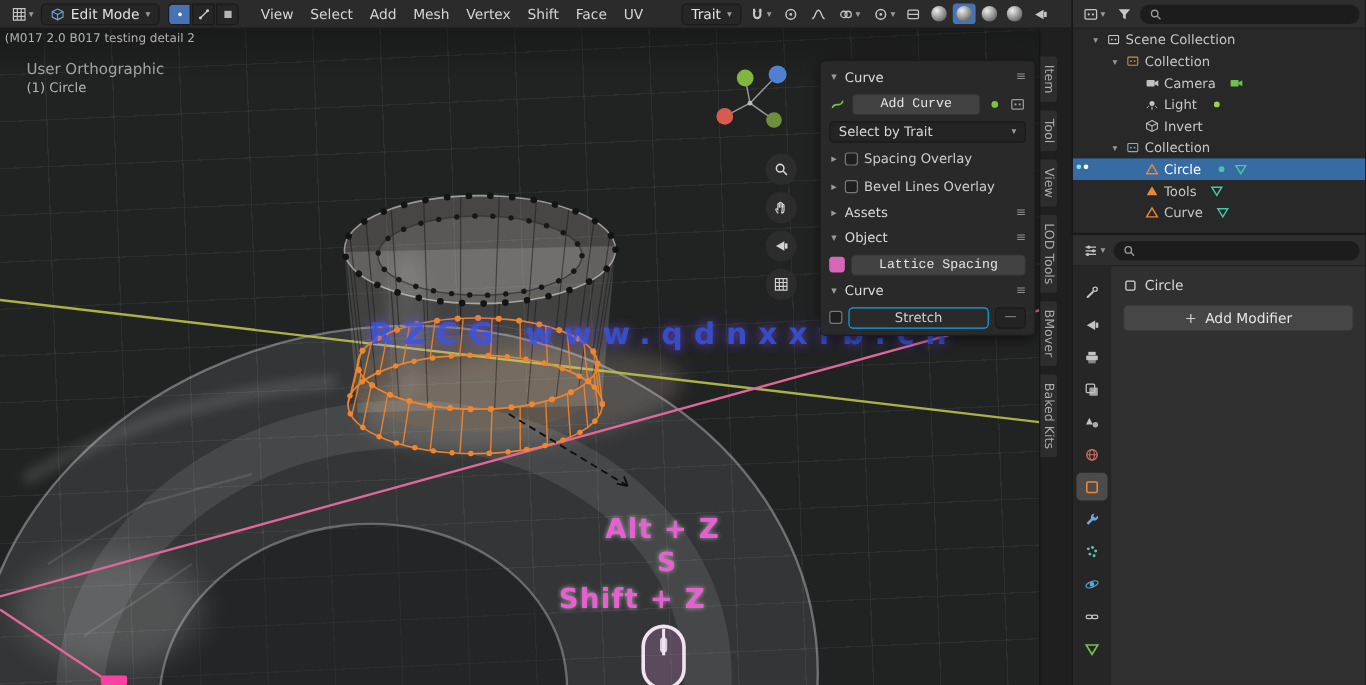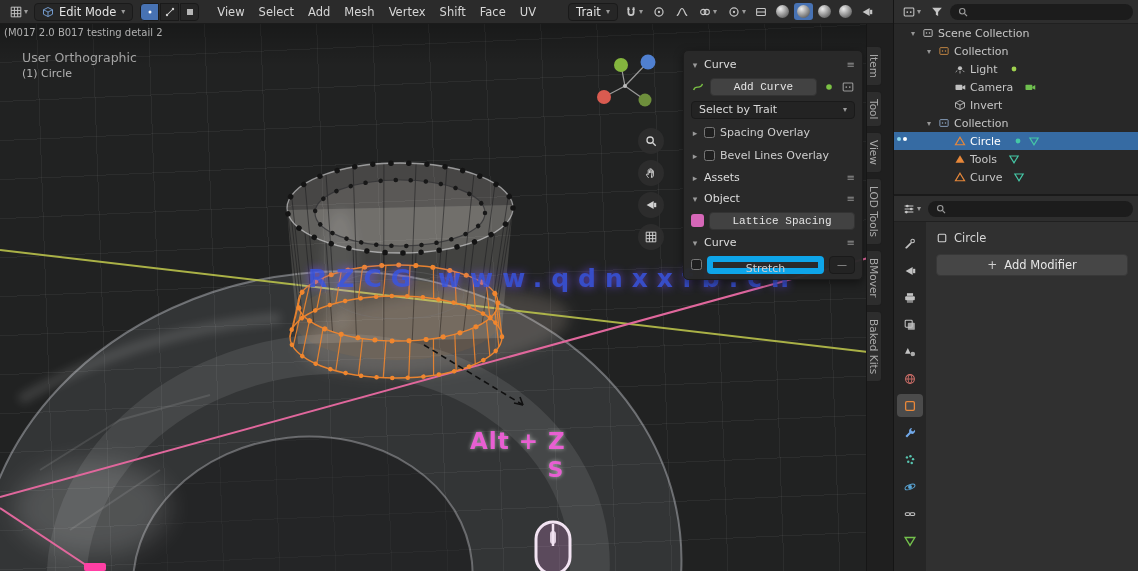--- a/index.html
+++ b/index.html
@@ -25,21 +25,21 @@
       repeating-linear-gradient(88deg, rgba(255,255,255,0) 0 55px, rgba(255,255,255,.05) 55px 56px),
       repeating-linear-gradient(177.5deg, rgba(255,255,255,0) 0 38px, rgba(255,255,255,.05) 38px 39px),
       #212222;}
   .scene{position:absolute;left:0;top:0;width:1138px;height:571px;z-index:1;pointer-events:none}
   .session-title{position:absolute;left:4px;top:27px;font-size:10px;color:#c9c9c9;opacity:.85;z-index:3}
   .view-label{position:absolute;left:22px;top:50px;font-size:12.5px;color:#a3a3a3;z-index:3}
   .object-label{position:absolute;left:22px;top:67px;font-size:11px;color:#b4b4b4;z-index:3}
   .watermark{position:absolute;left:308px;top:264px;z-index:3;font-size:25px;font-weight:bold;letter-spacing:9px;
     color:var(--watermark-blue);opacity:.85;text-shadow:0 0 10px rgba(120,80,255,.85);white-space:nowrap}
   .hint{position:absolute;font-weight:bold;color:var(--hint-pink);text-shadow:0 0 4px rgba(255,255,255,.55);z-index:4;font-size:23px;letter-spacing:1px}
-  #hint-altz{left:470px;top:428px;width:130px;text-align:left}
+  #hint-altz{left:470px;top:428px;width:130px;text-align:right}
   #hint-s{left:536px;top:457px;width:40px;text-align:center;font-size:22px}
   #hint-shiftz{left:452px;top:487px;width:150px;text-align:center}
   .mouse-hint{position:absolute;left:531px;top:518px;z-index:4}
   .progress-marker{position:absolute;left:84px;top:563px;width:22px;height:8px;background:#ff3fa4;z-index:6;border-radius:2px}
 
   .gizmo{position:absolute;left:588px;top:48px;width:74px;height:74px;z-index:4}
   .vbtns{position:absolute;left:638px;top:128px;display:flex;flex-direction:column;gap:6px;z-index:4}
   .vbtn{width:26px;height:26px;border-radius:50%;background:rgba(45,45,46,.88);display:flex;align-items:center;justify-content:center;color:#d2d2d2;border:none;cursor:pointer}
 
   
@@ -104,21 +104,21 @@
   .fpanel{position:absolute;left:683px;top:50px;width:180px;background:rgba(41,41,41,.97);border:1px solid #1c1c1c;border-radius:5px;
     padding:3px 0;box-shadow:0 3px 10px rgba(0,0,0,.45);font-size:11px;color:#cdcdcd;z-index:5}
   .fp-h{display:flex;align-items:center;gap:5px;height:21px;padding:0 7px;color:#dcdcdc;cursor:pointer}
   .fp-menu{margin-left:auto;color:#8f8f8f;font-size:10px}
   .fp-row{display:flex;align-items:center;gap:5px;height:23px;padding:0 7px}
   .fp-btn{flex:1;height:18px;background:#424242;border:1px solid #333;border-radius:4px;color:#e4e4e4;font-size:11px;font-family:Liberation Mono, monospace;cursor:pointer}
   .fp-dd{flex:1;height:18px;background:#232323;border:1px solid #1a1a1a;border-radius:4px;color:#d8d8d8;display:flex;align-items:center;padding:0 7px;font-family:inherit;font-size:11px;cursor:pointer}
   .fp-dd .chev{margin-left:auto}
   .cb{width:11px;height:11px;border:1px solid #777;border-radius:2.5px;background:#1f1f1f;flex:none}
   .sw-pink{width:13px;height:13px;border-radius:3px;background:#d667b8;flex:none}
-  .fp-field{flex:1;height:18px;background:#2a2a2a;border:6px solid #0ea5e9;border-radius:4px;color:#cfcfcf;font-family:inherit;font-size:11px;cursor:pointer}
+  .fp-field{flex:1;height:18px;background:#2a2a2a;border:1px solid #0ea5e9;border-radius:4px;color:#cfcfcf;font-family:inherit;font-size:11px;cursor:pointer}
   .mini{width:26px;height:18px;background:#232323;border:1px solid #1a1a1a;border-radius:4px;display:flex;align-items:center;justify-content:center;color:#9a9a9a;font-size:10px;flex:none}
   .chev-s{color:#9a9a9a;font-size:9px;width:8px;text-align:center}
 
   .ic{width:14px;height:14px;flex:none}
   .ic12{width:12px;height:12px;flex:none}
   .ic-blue{color:#7aa6dc}
 </style>
 </head>
 <body>
 
@@ -353,20 +353,21 @@
       <path d="M523 405l-9-2M523 405l-3-8" stroke="#101010" stroke-width="1.6" fill="none"></path>
     </g>
   </svg>
 
   <div class="session-title">(M017 2.0 B017 testing detail 2</div>
   <div class="view-label">User Orthographic</div>
   <div class="object-label">(1) Circle</div>
   <div class="watermark">RZCG www.qdnxxfb.cn</div>
   <div class="hint" id="hint-altz">Alt + Z</div>
   <div class="hint" id="hint-s">S</div>
+  <div class="hint" id="hint-shiftz">Shift + Z</div>
 
   <svg class="mouse-hint" width="44" height="60" viewBox="0 0 44 60">
     <rect x="5" y="4" width="34" height="52" rx="17" fill="rgba(236,150,226,.22)" stroke="#f2e3f2" stroke-width="3"></rect>
     <path d="M22 6v22" stroke="#f2e3f2" stroke-width="2.5"></path>
     <rect x="19" y="13" width="6" height="13" rx="3" fill="rgba(242,227,242,.85)"></rect>
   </svg>
 
   <div class="progress-marker"></div>
 
   <div class="gizmo">
@@ -607,38 +608,38 @@
     <div class="ol-row d1">
       <span class="tw">▾</span>
       <svg class="ic12" style="color:#cf8d45">
           <use href="#i-box"></use>
         </svg>
       <span>Collection</span>
     </div>
     <div class="ol-row d2">
       <span class="tw"></span>
       <svg class="ic12" style="color:#c0c0c0">
+          <use href="#i-camera"></use>
+        </svg>
+      <span>Camera</span>
+      <span class="badges">
+          <svg class="ic12" style="color:#6fbf4f">
+            <use href="#i-camera"></use>
+          </svg>
+        </span>
+    </div>
+    <div class="ol-row d2">
+      <span class="tw"></span>
+      <svg class="ic12" style="color:#c0c0c0">
           <use href="#i-light"></use>
         </svg>
       <span>Light</span>
       <span class="badges">
           <svg class="ic12" style="color:#9fd14f">
             <use href="#i-dot"></use>
-          </svg>
-        </span>
-    </div>
-    <div class="ol-row d2">
-      <span class="tw"></span>
-      <svg class="ic12" style="color:#c0c0c0">
-          <use href="#i-camera"></use>
-        </svg>
-      <span>Camera</span>
-      <span class="badges">
-          <svg class="ic12" style="color:#6fbf4f">
-            <use href="#i-camera"></use>
           </svg>
         </span>
     </div>
     <div class="ol-row d2">
       <span class="tw"></span>
       <svg class="ic12" style="color:#c0c0c0">
           <use href="#i-cube"></use>
         </svg>
       <span>Invert</span>
     </div>

